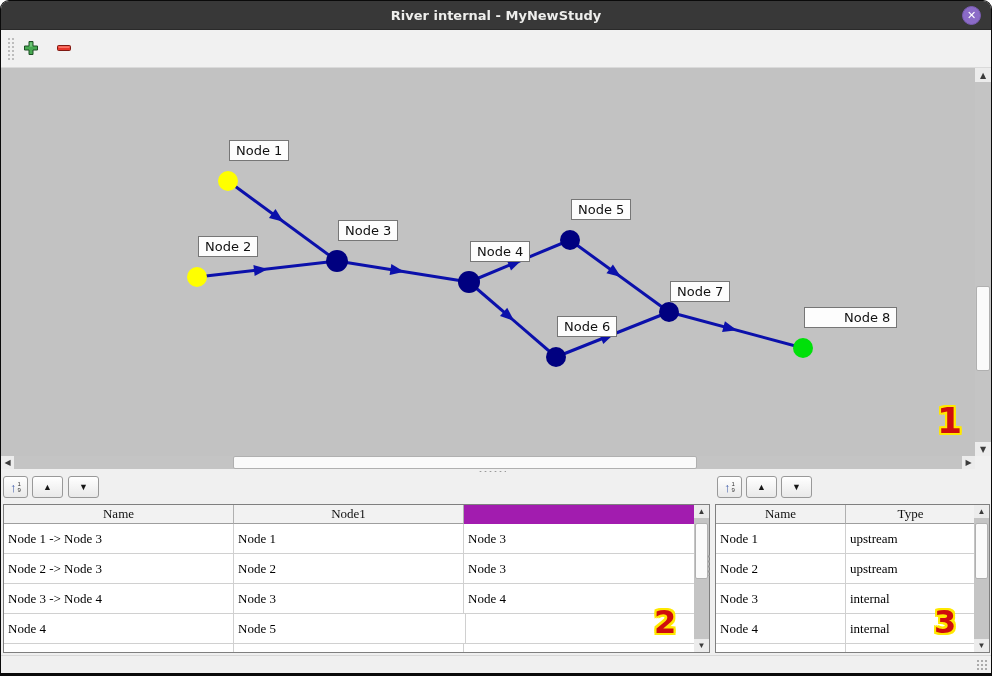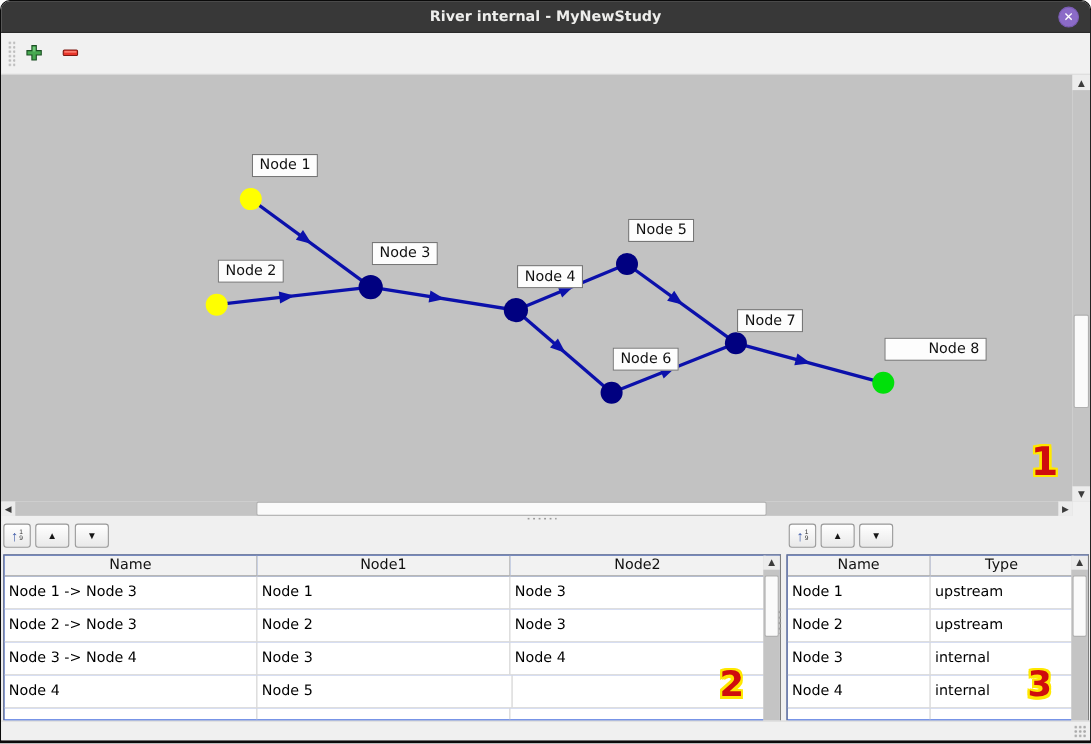--- a/index.html
+++ b/index.html
@@ -62,21 +62,21 @@
   .mini-btn{position:absolute;top:3px;height:22px;border:1px solid #999;border-radius:3px;
     background:linear-gradient(#ffffff,#e9e9e9);cursor:pointer;display:flex;align-items:center;
     justify-content:center;padding:0;}
   .sort-ic{display:flex;align-items:center;line-height:normal;}
   .sort-arrow{color:#3d5aa8;font-weight:bold;font-size:13px;line-height:13px;}
   .sort-digits{display:flex;flex-direction:column;margin-left:1px;}
   .sort-digits i{font-style:normal;font-size:6px;line-height:6px;color:#333;}
   .tri{font-size:9px;color:#161616;line-height:9px;}
 
   
-  .dtable{position:absolute;top:31px;height:168px;background:#1d4ed8;border:1px solid #7f7f7f;overflow:hidden;}
+  .dtable{position:absolute;top:31px;height:149px;background:#a21caf;border:1px solid #7f7f7f;overflow:hidden;font-family:Liberation Serif, serif;}
   .t-links{left:2px;width:707px;} .t-nodes{left:714px;width:275px;}
   .thead{display:flex;height:19px;}
   .th{background:#f2f2f2;border-right:1px solid #b0b0b0;border-bottom:1px solid #9e9e9e;
     font-size:13px;text-align:center;line-height:18px;color:#111;flex:0 0 auto;}
   .trow{display:flex;height:30px;border-bottom:1px solid #d0d0d0;background:#fff;cursor:default;}
   .td{border-right:1px solid #d0d0d0;font-size:13px;line-height:29px;padding-left:4px;color:#000;
     white-space:nowrap;overflow:hidden;flex:0 0 auto;}
   .trow.partial{height:10px;border-bottom:none;}
   .c230{width:230px;} .c232{width:232px;} .c130{width:130px;}
 
@@ -214,21 +214,20 @@
       <span class="tri">▲</span>
     </button>
     <button class="mini-btn" style="left:780px;width:31px;">
       <span class="tri">▼</span>
     </button>
 
     <div class="dtable t-links">
       <div class="thead">
         <div class="th c230">Name</div>
         <div class="th c230">Node1</div>
-        <div class="th c232">Node2</div>
       </div>
       <div class="trow">
         <div class="td c230">Node 1 -&gt; Node 3</div>
         <div class="td c230">Node 1</div>
         <div class="td c232">Node 3</div>
       </div>
       <div class="trow">
         <div class="td c230">Node 2 -&gt; Node 3</div>
         <div class="td c230">Node 2</div>
         <div class="td c232">Node 3</div>

